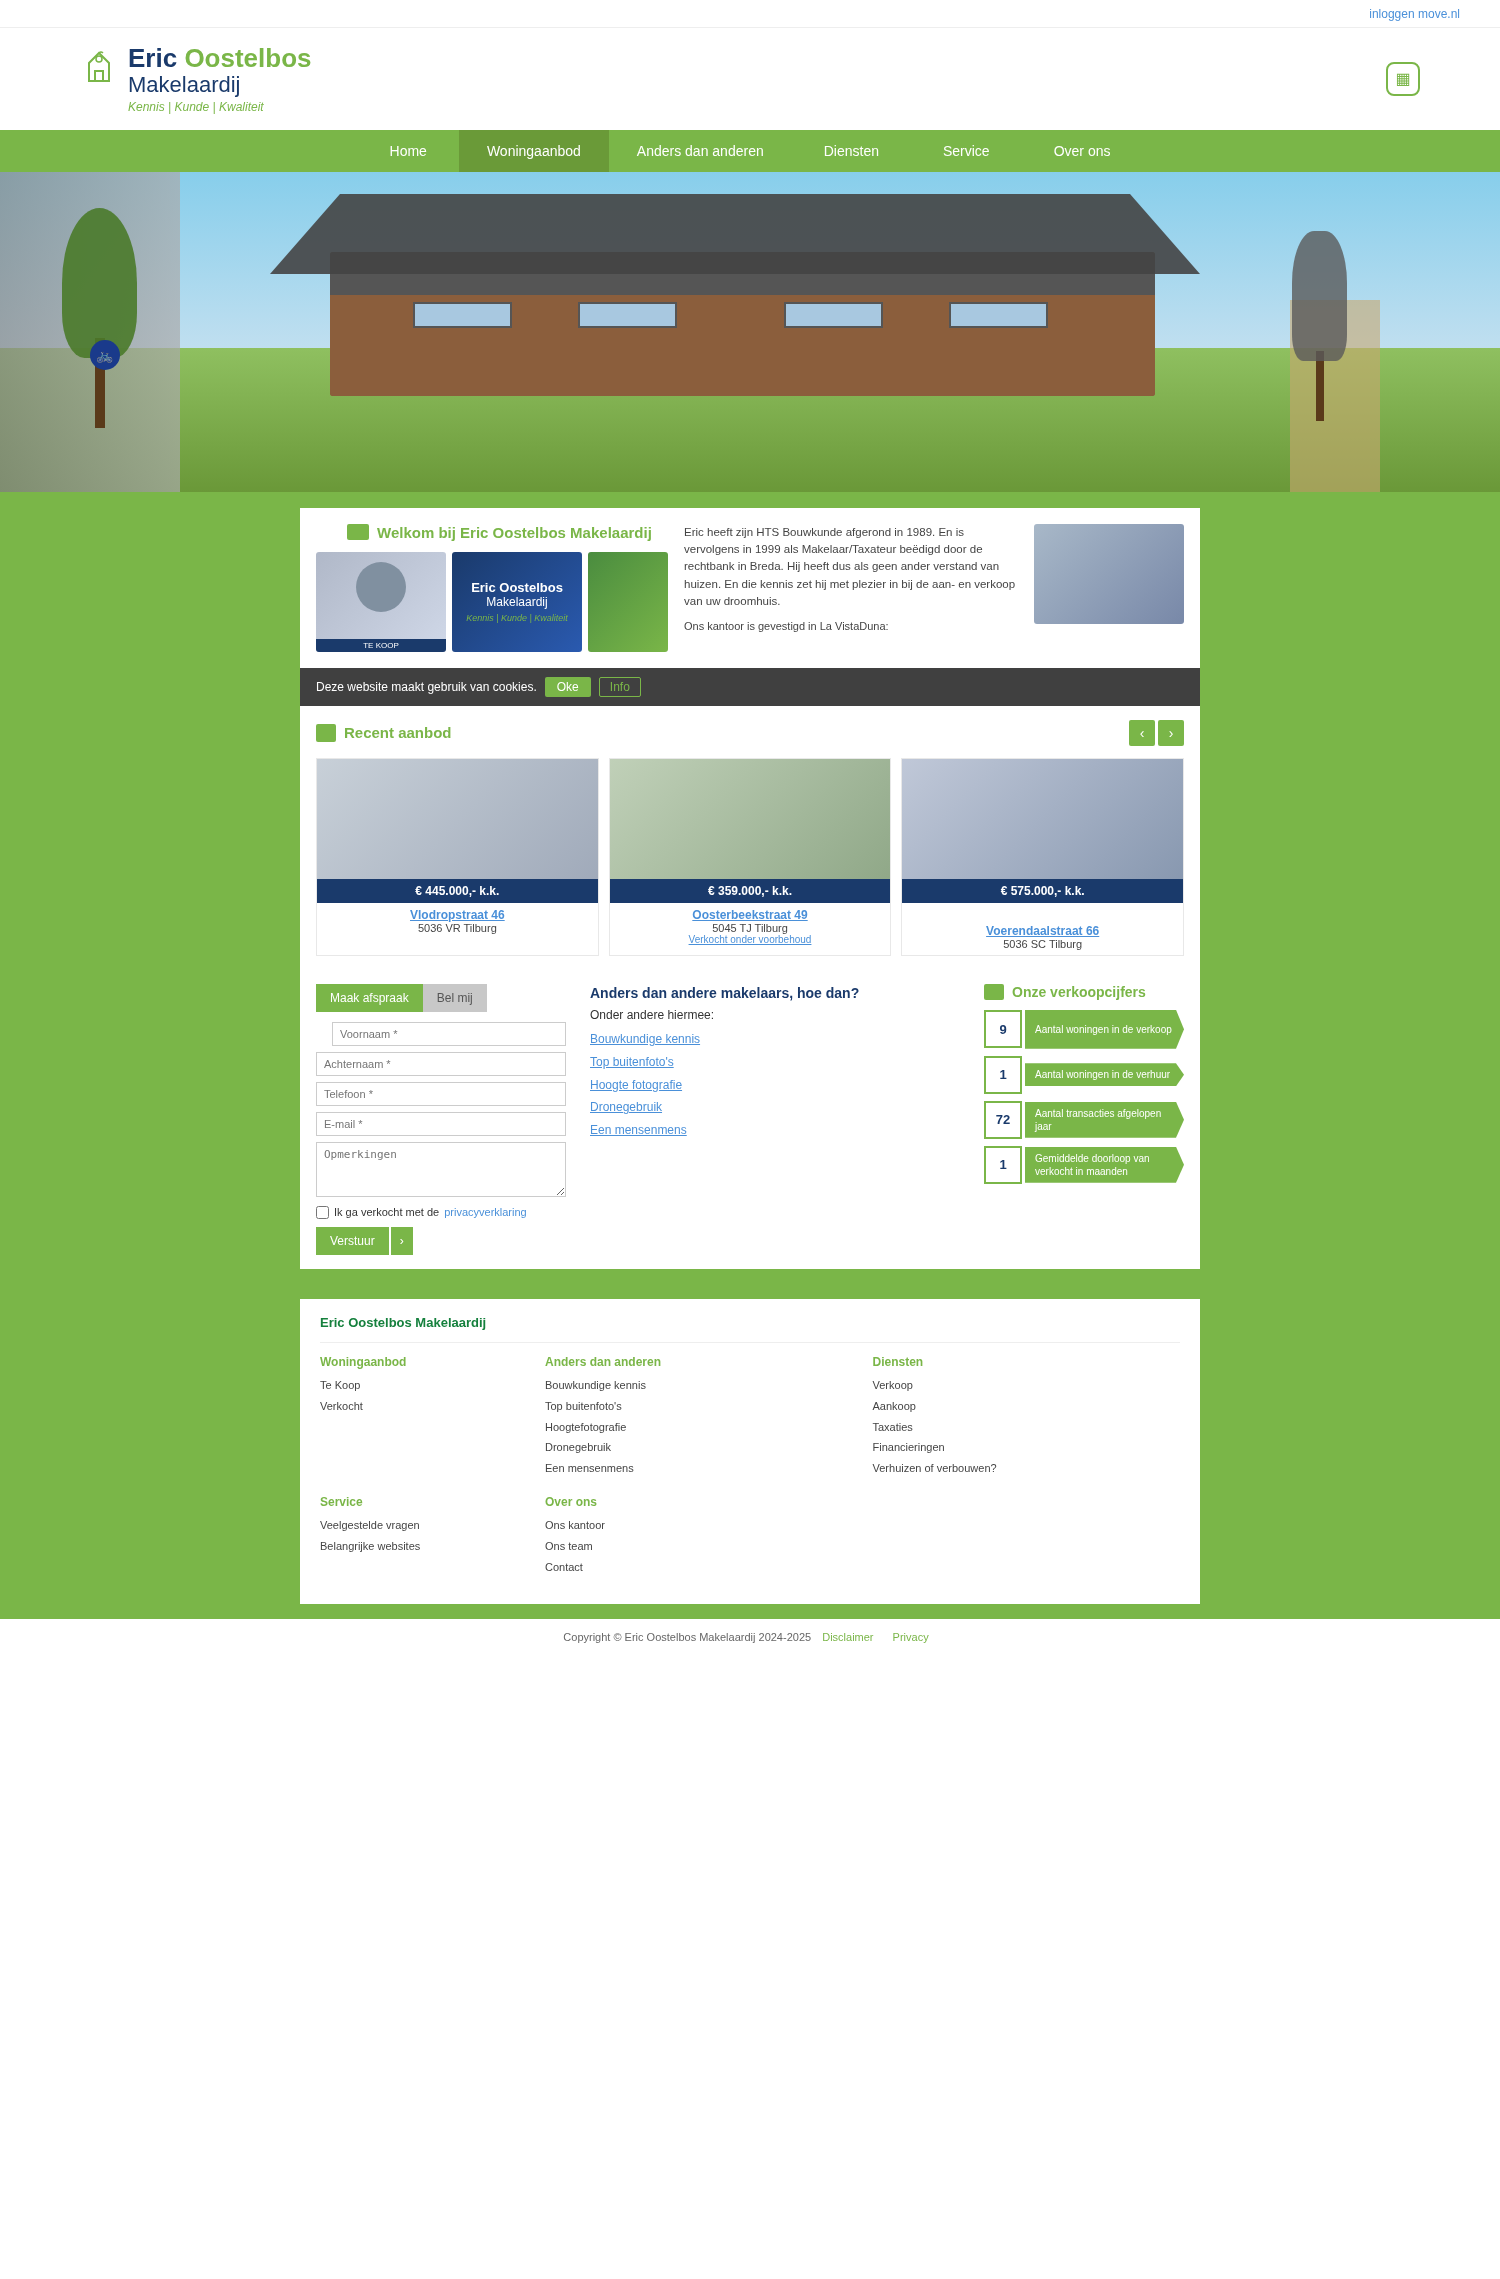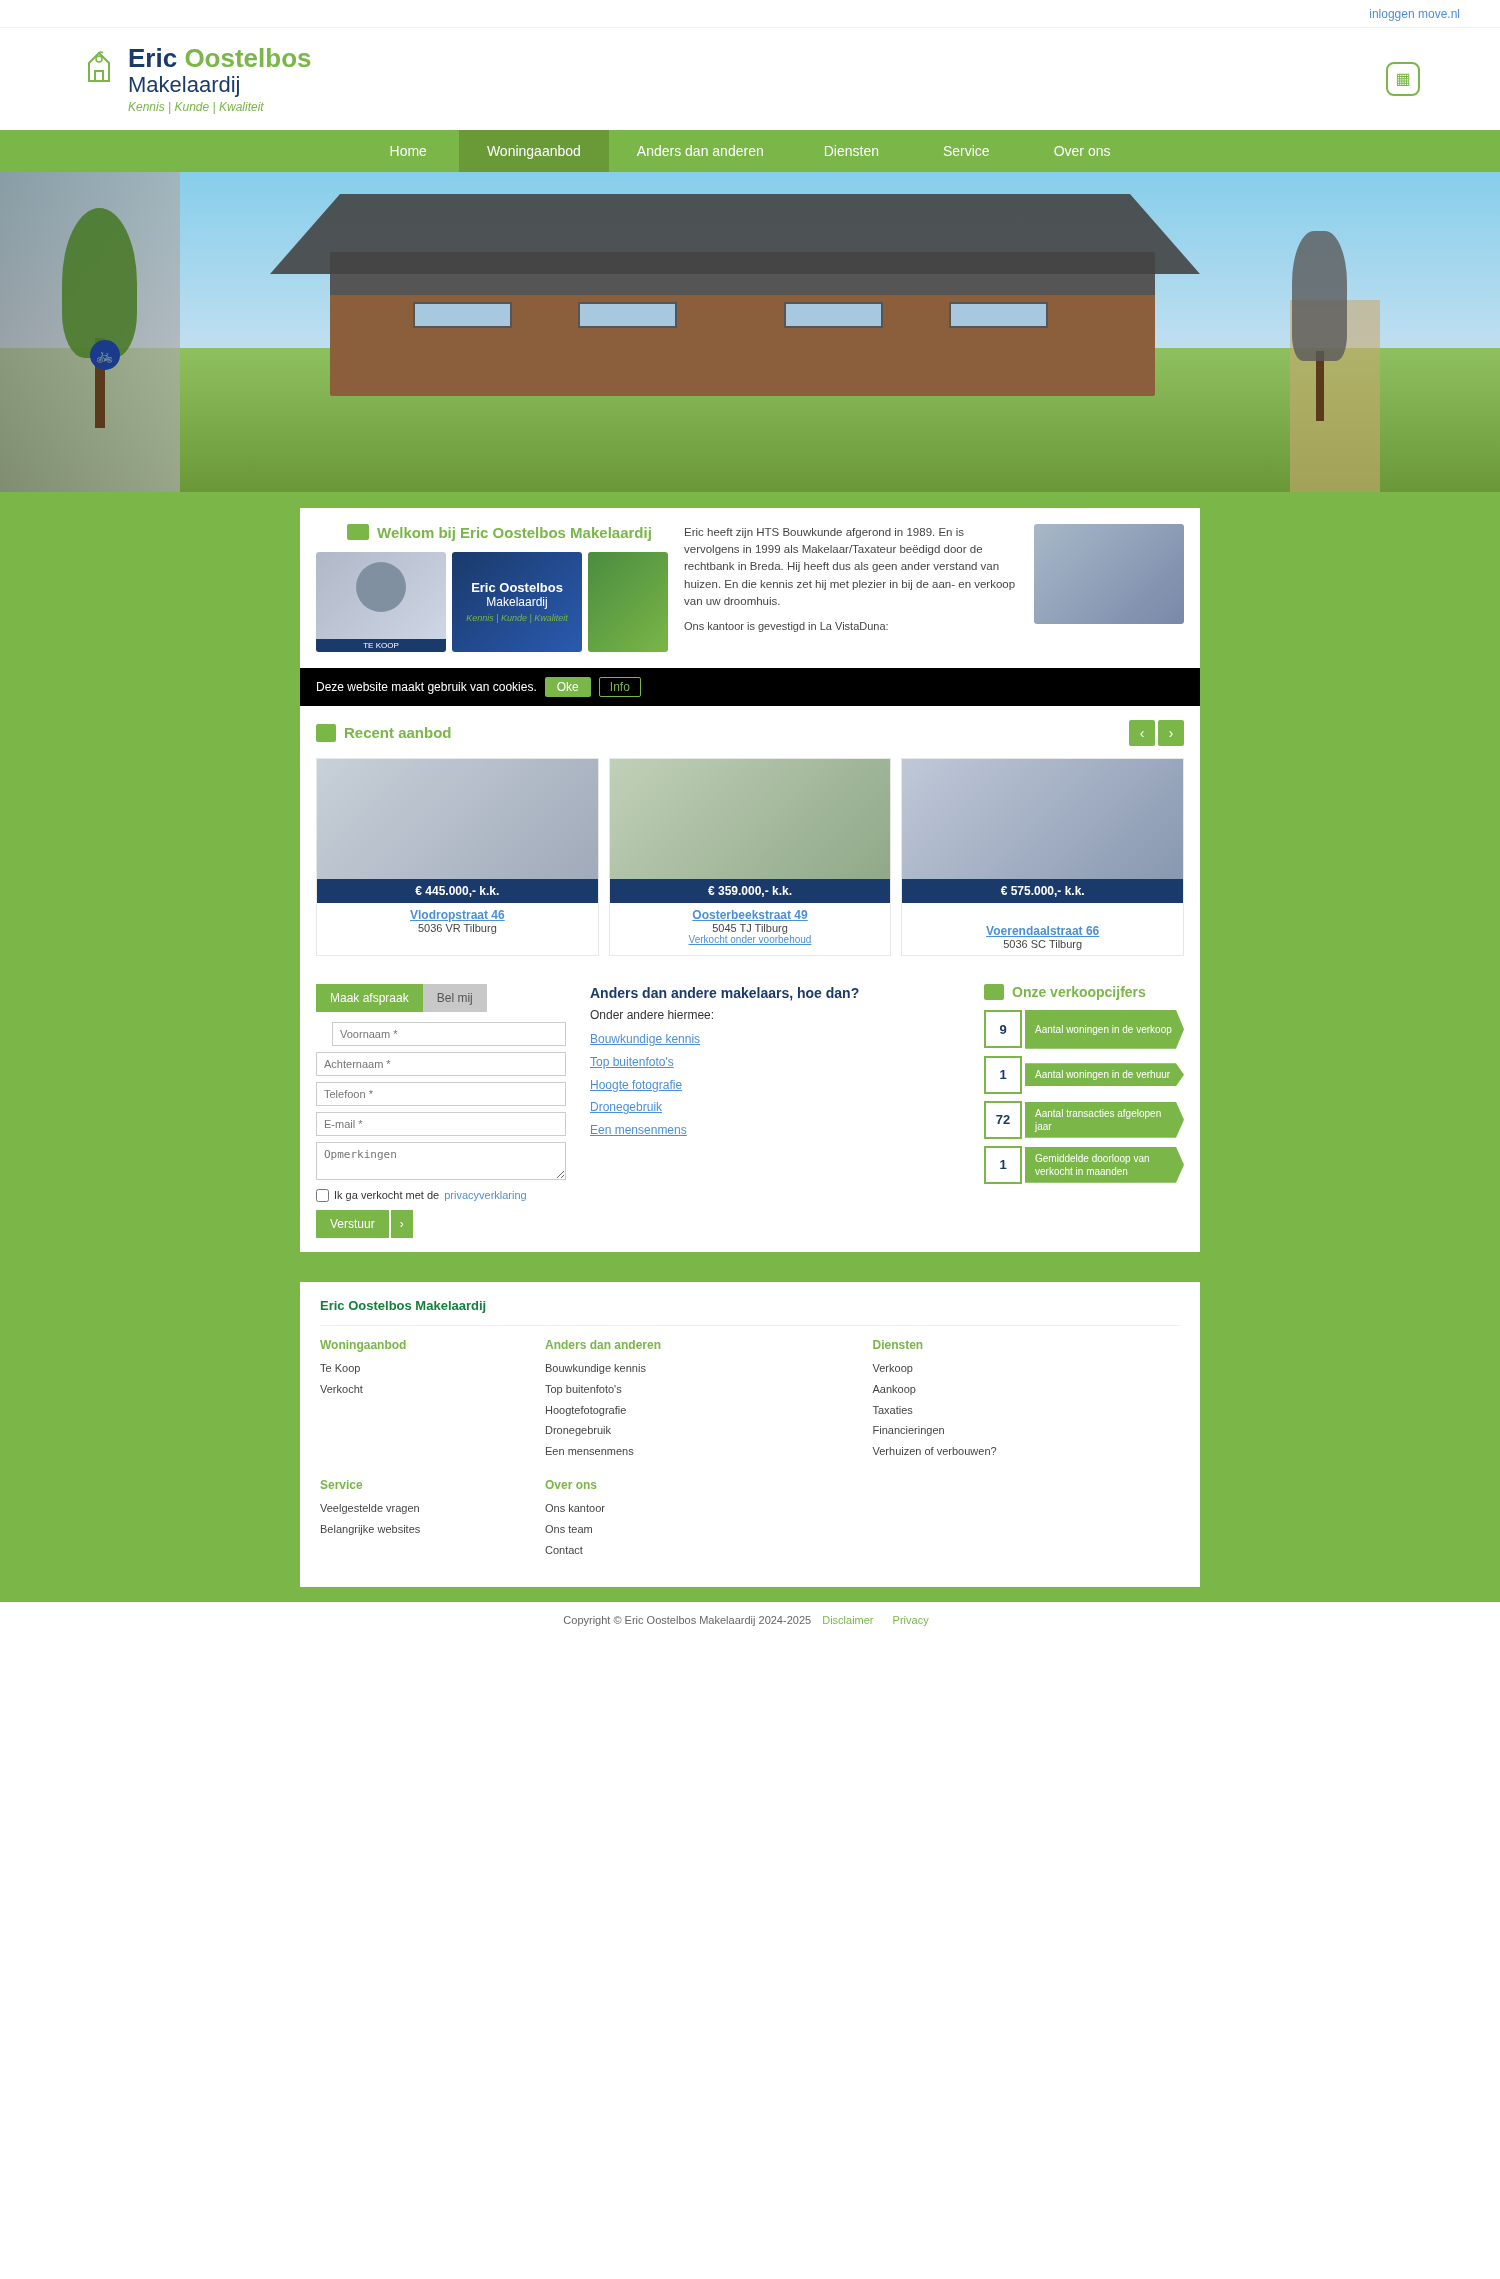--- a/index.html
+++ b/index.html
@@ -109,21 +109,21 @@
       <div style="flex:1; font-size:11.5px; line-height:1.5; color:#444;">
         <p style="margin-bottom:6px;">Eric heeft zijn HTS Bouwkunde afgerond in 1989. En is vervolgens in 1999 als Makelaar/Taxateur beëdigd door de rechtbank in Breda. Hij heeft dus als geen ander verstand van huizen. En die kennis zet hij met plezier in bij de aan- en verkoop van uw droomhuis.</p>
         <p style="margin-top:8px; font-size:11px;">Ons kantoor is gevestigd in La VistaDuna:</p>
       </div>
 
       <div style="flex:0 0 150px;">
         <div style="width:150px; height:100px; background:linear-gradient(135deg,#a8b8c8,#7888a8); border-radius:3px;"></div>
       </div>
     </div>
 
-    <div style="background:#000000; color:#fff; padding:9px 16px; display:flex; align-items:center; gap:8px; font-size:12px;">
+    <div style="background:#404040; color:#fff; padding:9px 16px; display:flex; align-items:center; gap:8px; font-size:12px;">
       <span>Deze website maakt gebruik van cookies.</span>
       <button style="background:#7ab648; color:#fff; border:none; padding:3px 12px; cursor:pointer; border-radius:2px; font-size:12px;">Oke</button>
       <button style="background:transparent; color:#7ab648; border:1px solid #7ab648; padding:2px 10px; cursor:pointer; border-radius:2px; font-size:12px;">Info</button>
     </div>
 
     <div style="padding:14px 16px;">
       <div style="display:flex; align-items:center; justify-content:space-between; margin-bottom:12px;">
         <div style="display:flex; align-items:center; gap:8px;">
           <div style="width:20px; height:18px; background:#7ab648; border-radius:2px;"></div>
           <span style="color:#7ab648; font-size:15px; font-weight:bold;">Recent aanbod</span>
@@ -179,21 +179,21 @@
         <div style="margin-bottom:6px;">
           <input style="width: 100%; border: 1px solid rgb(204, 204, 204); padding: 5px 7px; font-size: 11px;" placeholder="Achternaam *">
         </div>
         <div style="margin-bottom:6px;">
           <input style="width: 100%; border: 1px solid rgb(204, 204, 204); padding: 5px 7px; font-size: 11px;" placeholder="Telefoon *">
         </div>
         <div style="margin-bottom:6px;">
           <input style="width: 100%; border: 1px solid rgb(204, 204, 204); padding: 5px 7px; font-size: 11px;" placeholder="E-mail *">
         </div>
         <div style="margin-bottom:6px;">
-          <textarea style="width: 100%; border: 1px solid rgb(204, 204, 204); padding: 5px 7px; font-size: 11px; height: 38px; resize: vertical;" placeholder="Opmerkingen"></textarea>
+          <textarea style="width: 100%; border: 1px solid rgb(204, 204, 204); padding: 5px 7px; font-size: 11px; height: 55px; resize: vertical;" placeholder="Opmerkingen"></textarea>
         </div>
         <div style="display:flex; align-items:center; gap:5px; margin-bottom:8px; font-size:11px;">
           <input type="checkbox" style="width: 13px; height: 13px;">
           <span>Ik ga verkocht met de </span>
           <a style="color:#4a90d9; font-size:11px;">privacyverklaring</a>
         </div>
         <div style="display:flex; align-items:center;">
           <button style="background:#7ab648; color:#fff; border:none; padding:7px 14px; cursor:pointer; font-size:12px;">Verstuur</button>
           <button style="background:#7ab648; color:#fff; border:none; padding:7px 9px; cursor:pointer; font-size:12px; margin-left:2px;">›</button>
         </div>

